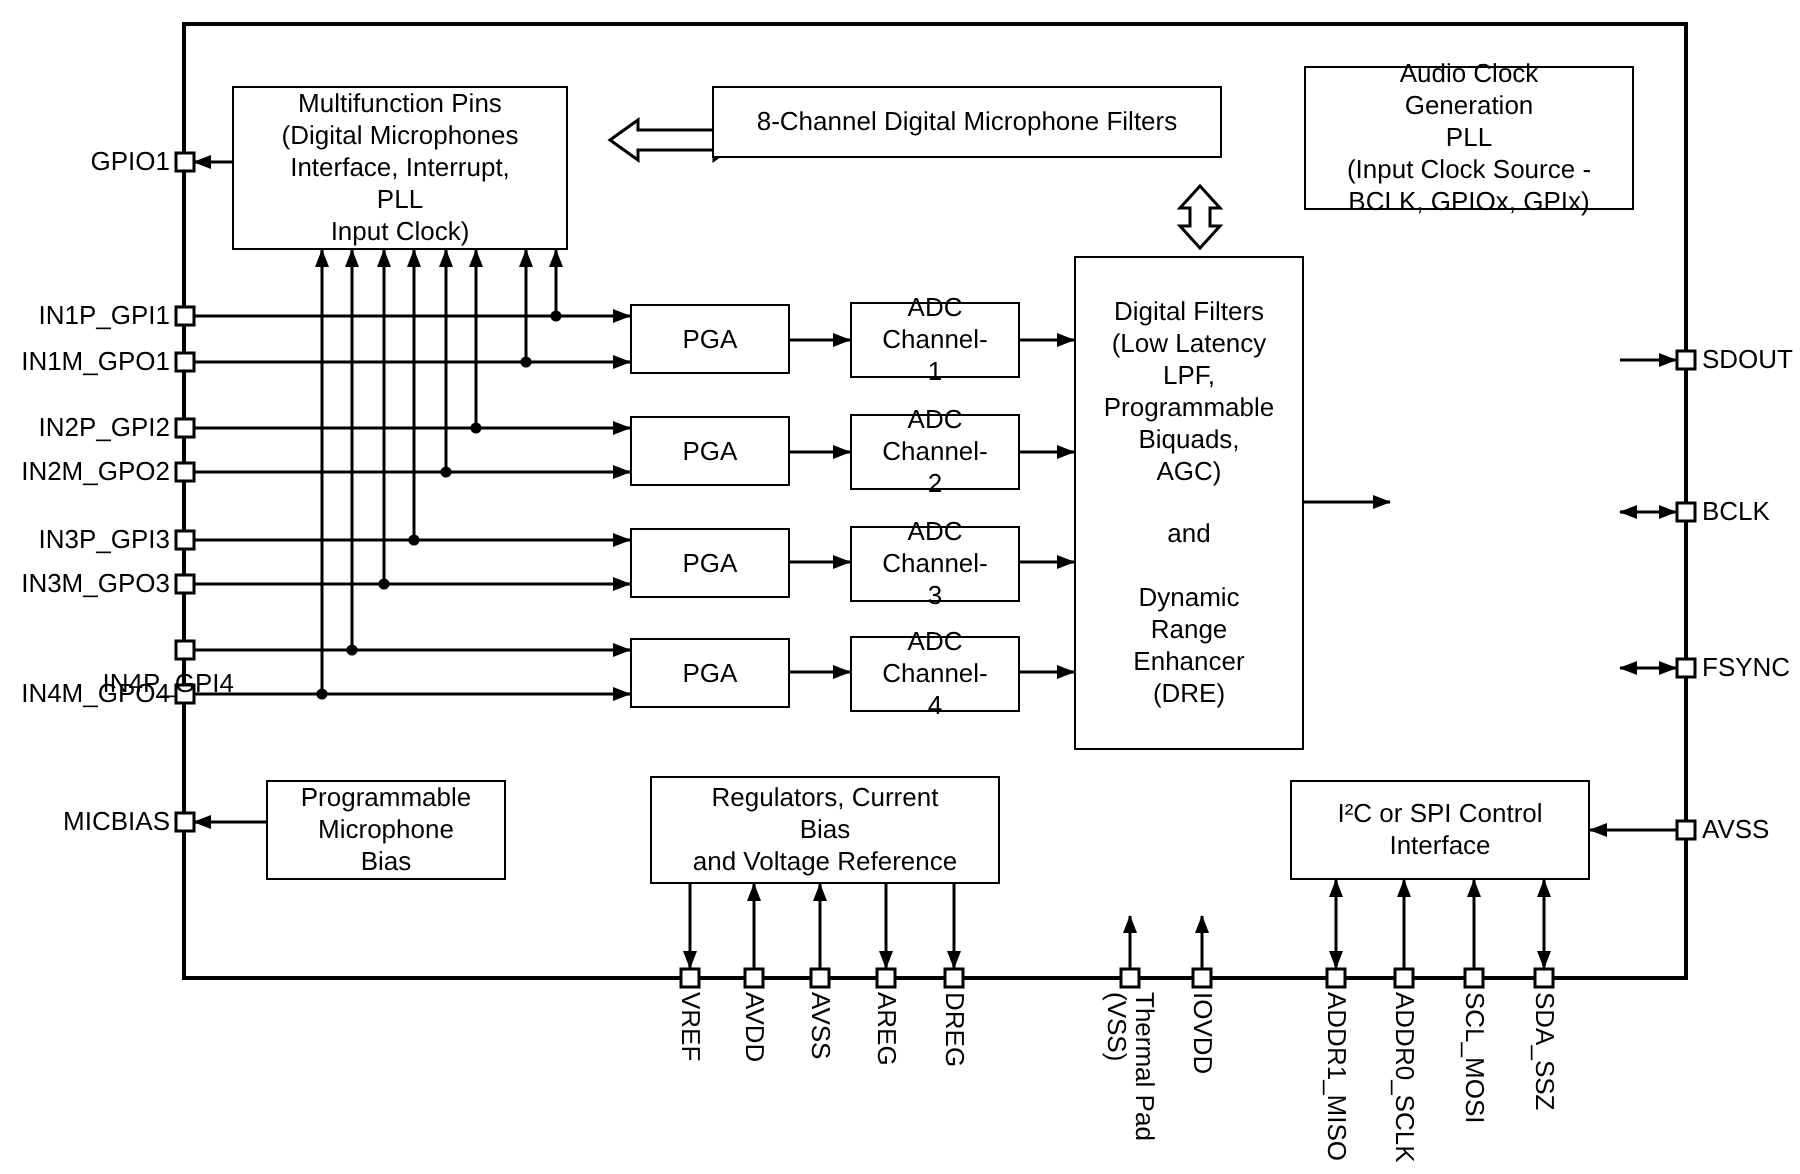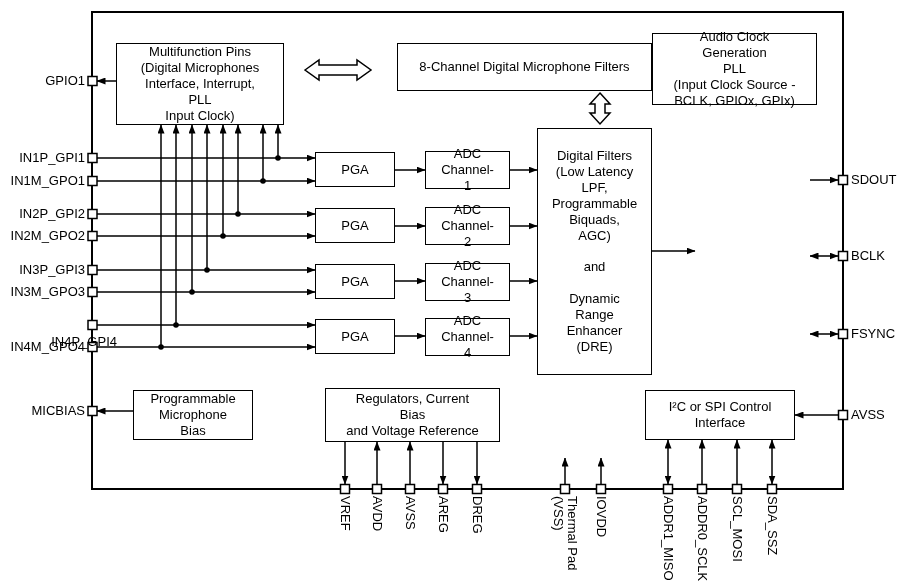--- a/index.html
+++ b/index.html
@@ -151,21 +151,21 @@
       <rect x="732.5" y="484.5" width="9" height="9"></rect>
       <rect x="767.5" y="484.5" width="9" height="9"></rect>
     </g>
   </svg>
 
   <div class="block" style="left:116px; top:43px; width:168px; height:82px;">Multifunction Pins
 (Digital Microphones
 Interface, Interrupt, PLL
 Input Clock)</div>
 
-  <div class="block" style="left:397px; top:43px; width:255px; height:48px;">8-Channel Digital Microphone Filters</div>
+  <div class="block" style="left:356px; top:43px; width:255px; height:36px;">8-Channel Digital Microphone Filters</div>
 
   <div class="block" style="left:652px; top:33px; width:165px; height:72px;">Audio Clock Generation
 PLL
 (Input Clock Source -
 BCLK, GPIOx, GPIx)</div>
 
   <div class="block" style="left:315px; top:152px; width:80px; height:35px;">PGA</div>
   <div class="block" style="left:315px; top:208px; width:80px; height:35px;">PGA</div>
   <div class="block" style="left:315px; top:264px; width:80px; height:35px;">PGA</div>
   <div class="block" style="left:315px; top:319px; width:80px; height:35px;">PGA</div>

